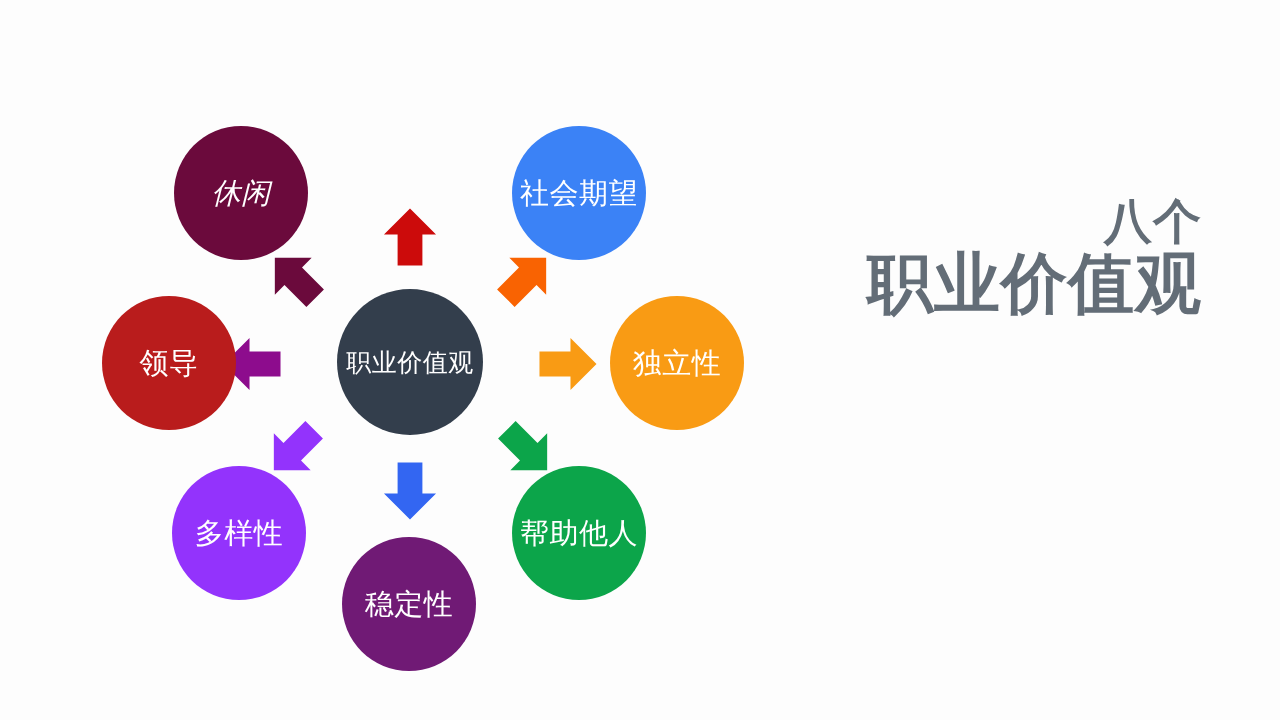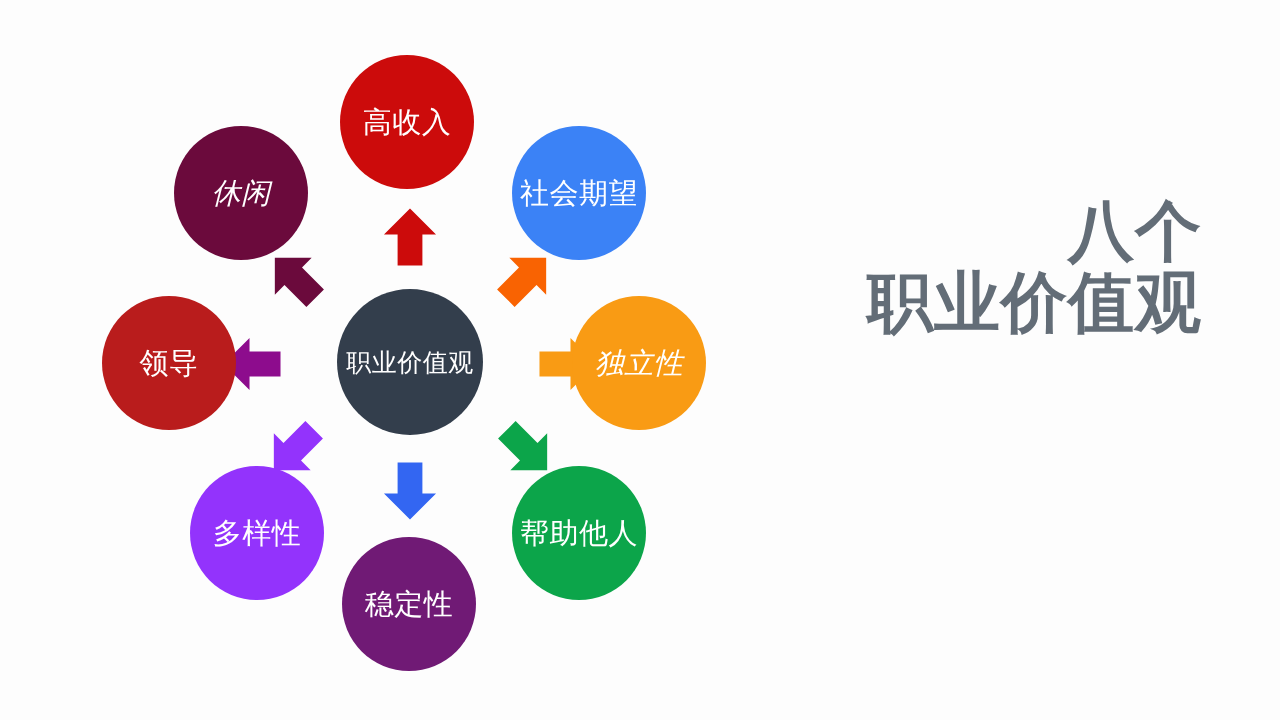--- a/index.html
+++ b/index.html
@@ -65,24 +65,24 @@
 
   
   .sat {
     width: 134px;
     height: 134px;
     font-size: 29px;
   }
 
   #node-0 { left: 270px; top:  35px; }   
   #node-1 { left: 442px; top: 106px; }   
-  #node-2 { left: 502px; top: 276px; font-style: italic; }   
+  #node-2 { left: 540px; top: 276px; }   
   #node-3 { left: 442px; top: 446px; text-align: right; }   
   #node-4 { left: 272px; top: 517px; }   
-  #node-5 { left: 120px; top: 446px; }   
+  #node-5 { left: 102px; top: 446px; }   
   #node-6 { left:  32px; top: 276px; }   
   #node-7 { left: 104px; top: 106px; }   
 
   
   .arrow {
     position: absolute;
     width: 62px;
     height: 62px;
     transform-origin: 50% 50%;
   }
@@ -102,21 +102,21 @@
     position: absolute;
     right: 78px;
     top: 196px;
     width: 520px;
     text-align: right;
     color: #636d77;
     font-weight: bold;
     line-height: 1.08;
     letter-spacing: 1px;
   }
-  #title-line-1 { font-size: 66px; display: block; }
+  #title-line-1 { font-size: 48px; display: block; }
   #title-line-2 { font-size: 66px; display: block; }
 </style>
 </head>
 <body style="background: rgb(253, 253, 253);">
 
 <div id="slide">
 
   <div id="diagram">
 
     <div class="arrow" id="arrow-0">
@@ -153,23 +153,20 @@
       <svg viewBox="0 0 100 100" aria-hidden="true">
         <polygon points="50,4 92,46 70,46 70,96 30,96 30,46 8,46" fill="#8d0c8d"></polygon>
       </svg>
     </div>
     <div class="arrow" id="arrow-7">
       <svg viewBox="0 0 100 100" aria-hidden="true">
         <polygon points="50,4 92,46 70,46 70,96 30,96 30,46 8,46" fill="#6b0a3c"></polygon>
       </svg>
     </div>
 
-    <div class="node sat" id="node-0" style="background: rgb(204, 11, 11);">
-      <span class="node-label">高收入</span>
-    </div>
 
     <div class="node sat" id="node-1" style="background: #3b82f6;">
       <span class="node-label">社会期望</span>
     </div>
 
     <div class="node sat" id="node-2" style="background: rgb(249, 155, 20);">
       <span class="node-label">独立性</span>
     </div>
 
     <div class="node sat" id="node-3" style="background: rgb(12, 165, 74);">

